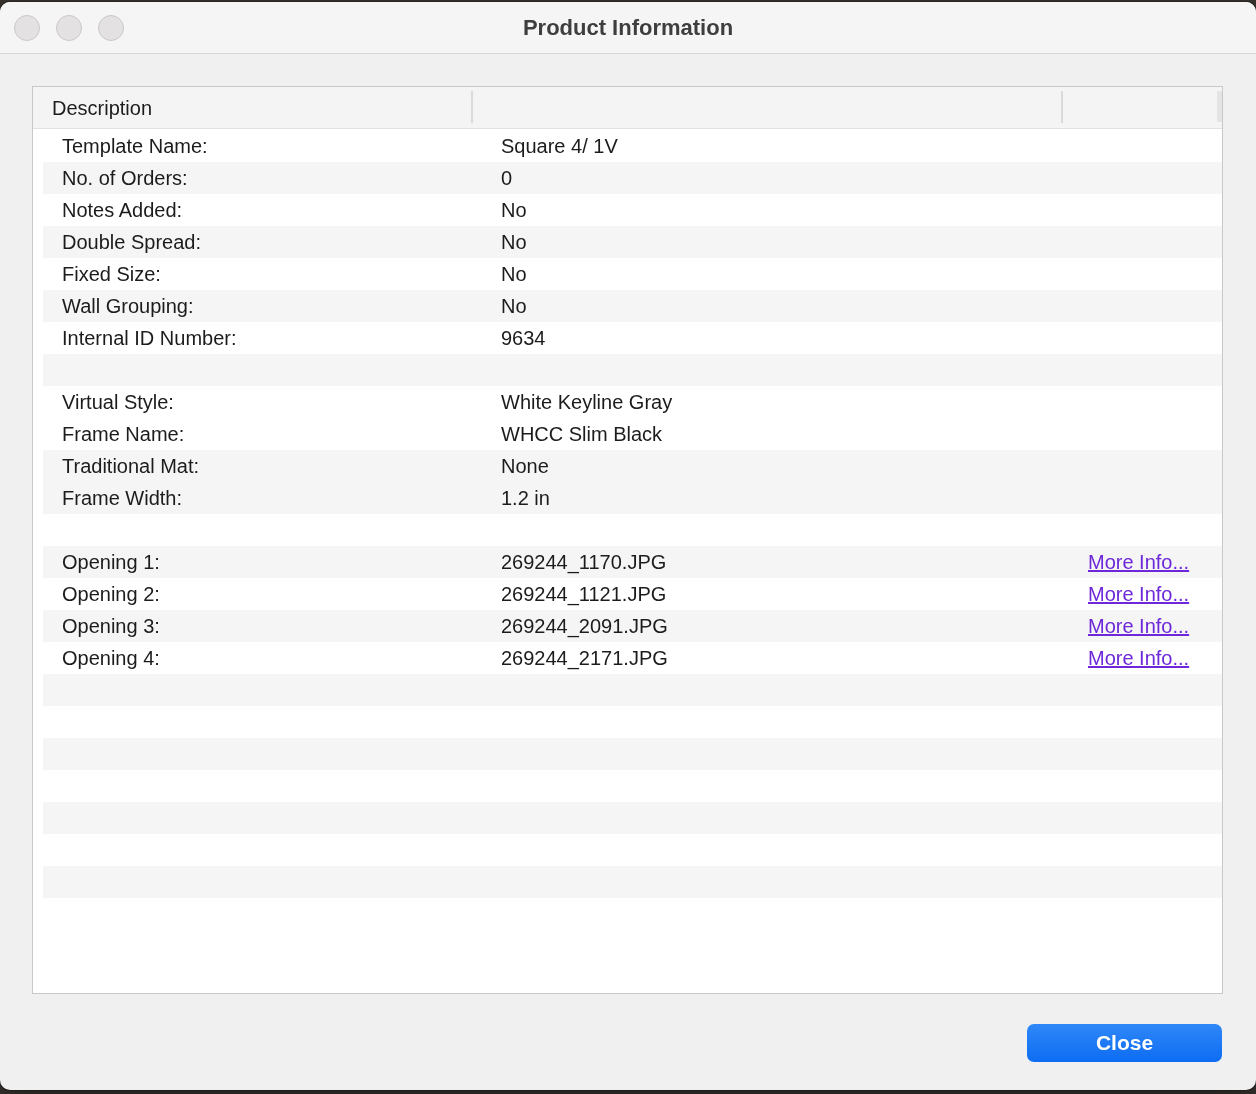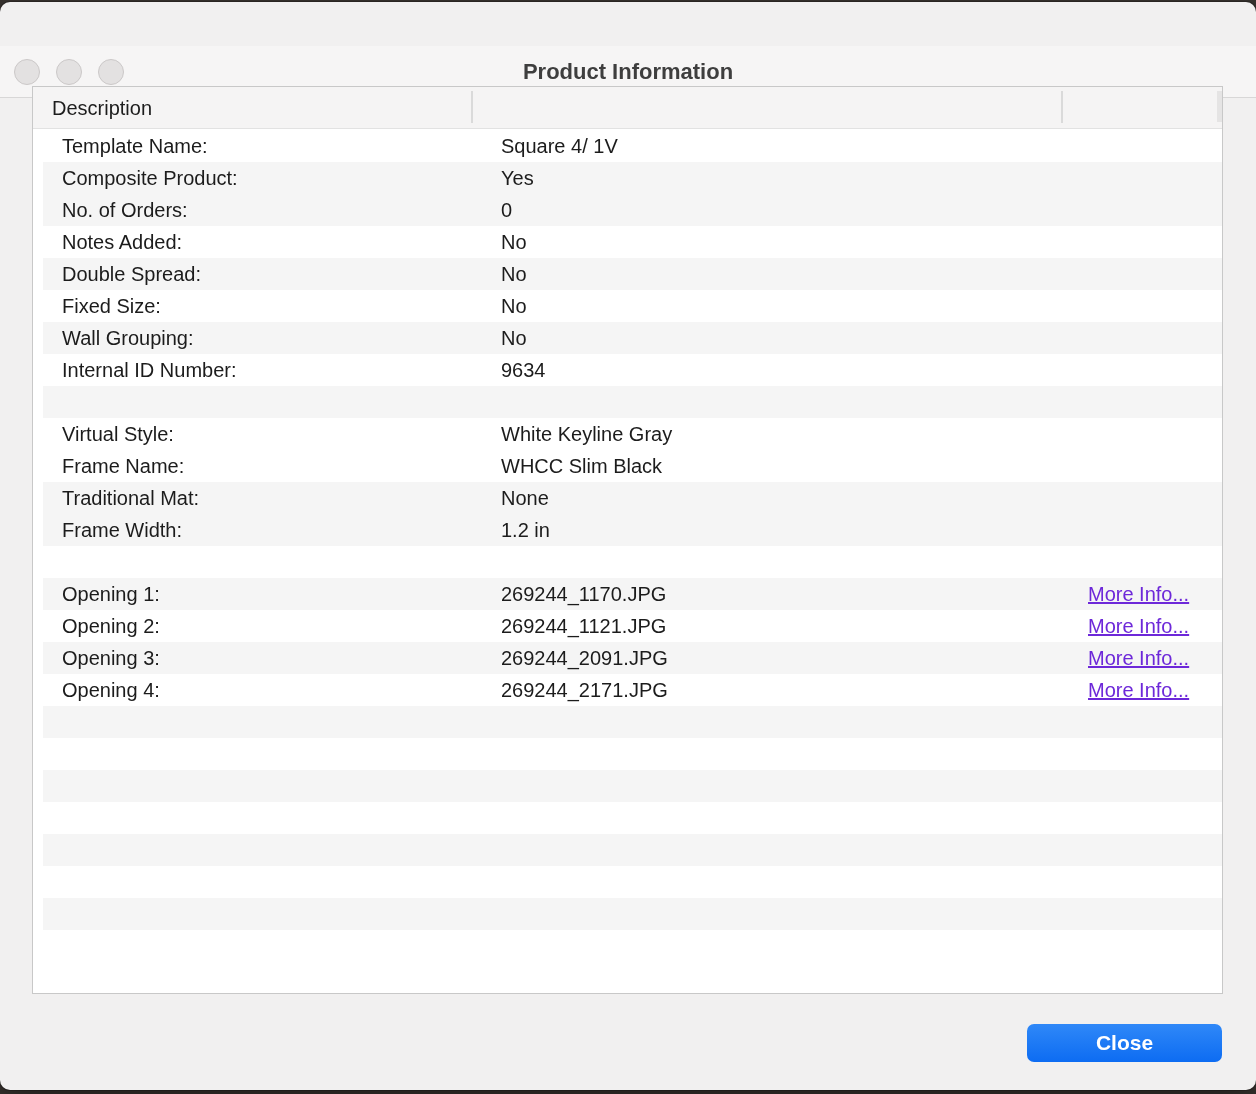--- a/index.html
+++ b/index.html
@@ -16,21 +16,20 @@
     background:#f1f0f0;
     border-radius:10px;
     box-shadow:0 0 0 1px rgba(0,0,0,.18), 0 14px 34px rgba(0,0,0,.35);
     overflow:hidden;
   }
   
   .titlebar {
     position:absolute; left:0; top:0; width:100%; height:52px;
     background:#f6f5f5;
     border-bottom:1px solid #d8d7d7;
-    margin-top:44px;
   }
   .titlebar .title {
     position:absolute; left:0; right:0; top:0; height:52px;
     line-height:52px; text-align:center;
     font-size:22px; font-weight:bold; color:#3e3e3e;
   }
   .traffic-lights { position:absolute; left:14px; top:13px; height:26px; }
   .tl {
     position:absolute; top:0; width:26px; height:26px; border-radius:50%;
     background:#e3e1e1; border:1px solid #cbc8c8; display:block;
@@ -102,24 +101,20 @@
       <div class="hsep s1"></div>
       <div class="hsep s2"></div>
       <div class="corner-strip"></div>
     </div>
     <div class="tbody" id="tbody">
         <div class="row">
           <span class="cell-label">Template Name:</span>
           <span class="cell-value">Square 4/ 1V</span>
         </div>
         <div class="row alt">
-          <span class="cell-label">Composite Product:</span>
-          <span class="cell-value">Yes</span>
-        </div>
-        <div class="row alt">
           <span class="cell-label">No. of Orders:</span>
           <span class="cell-value">0</span>
         </div>
         <div class="row">
           <span class="cell-label">Notes Added:</span>
           <span class="cell-value">No</span>
         </div>
         <div class="row alt">
           <span class="cell-label">Double Spread:</span>
           <span class="cell-value">No</span>

